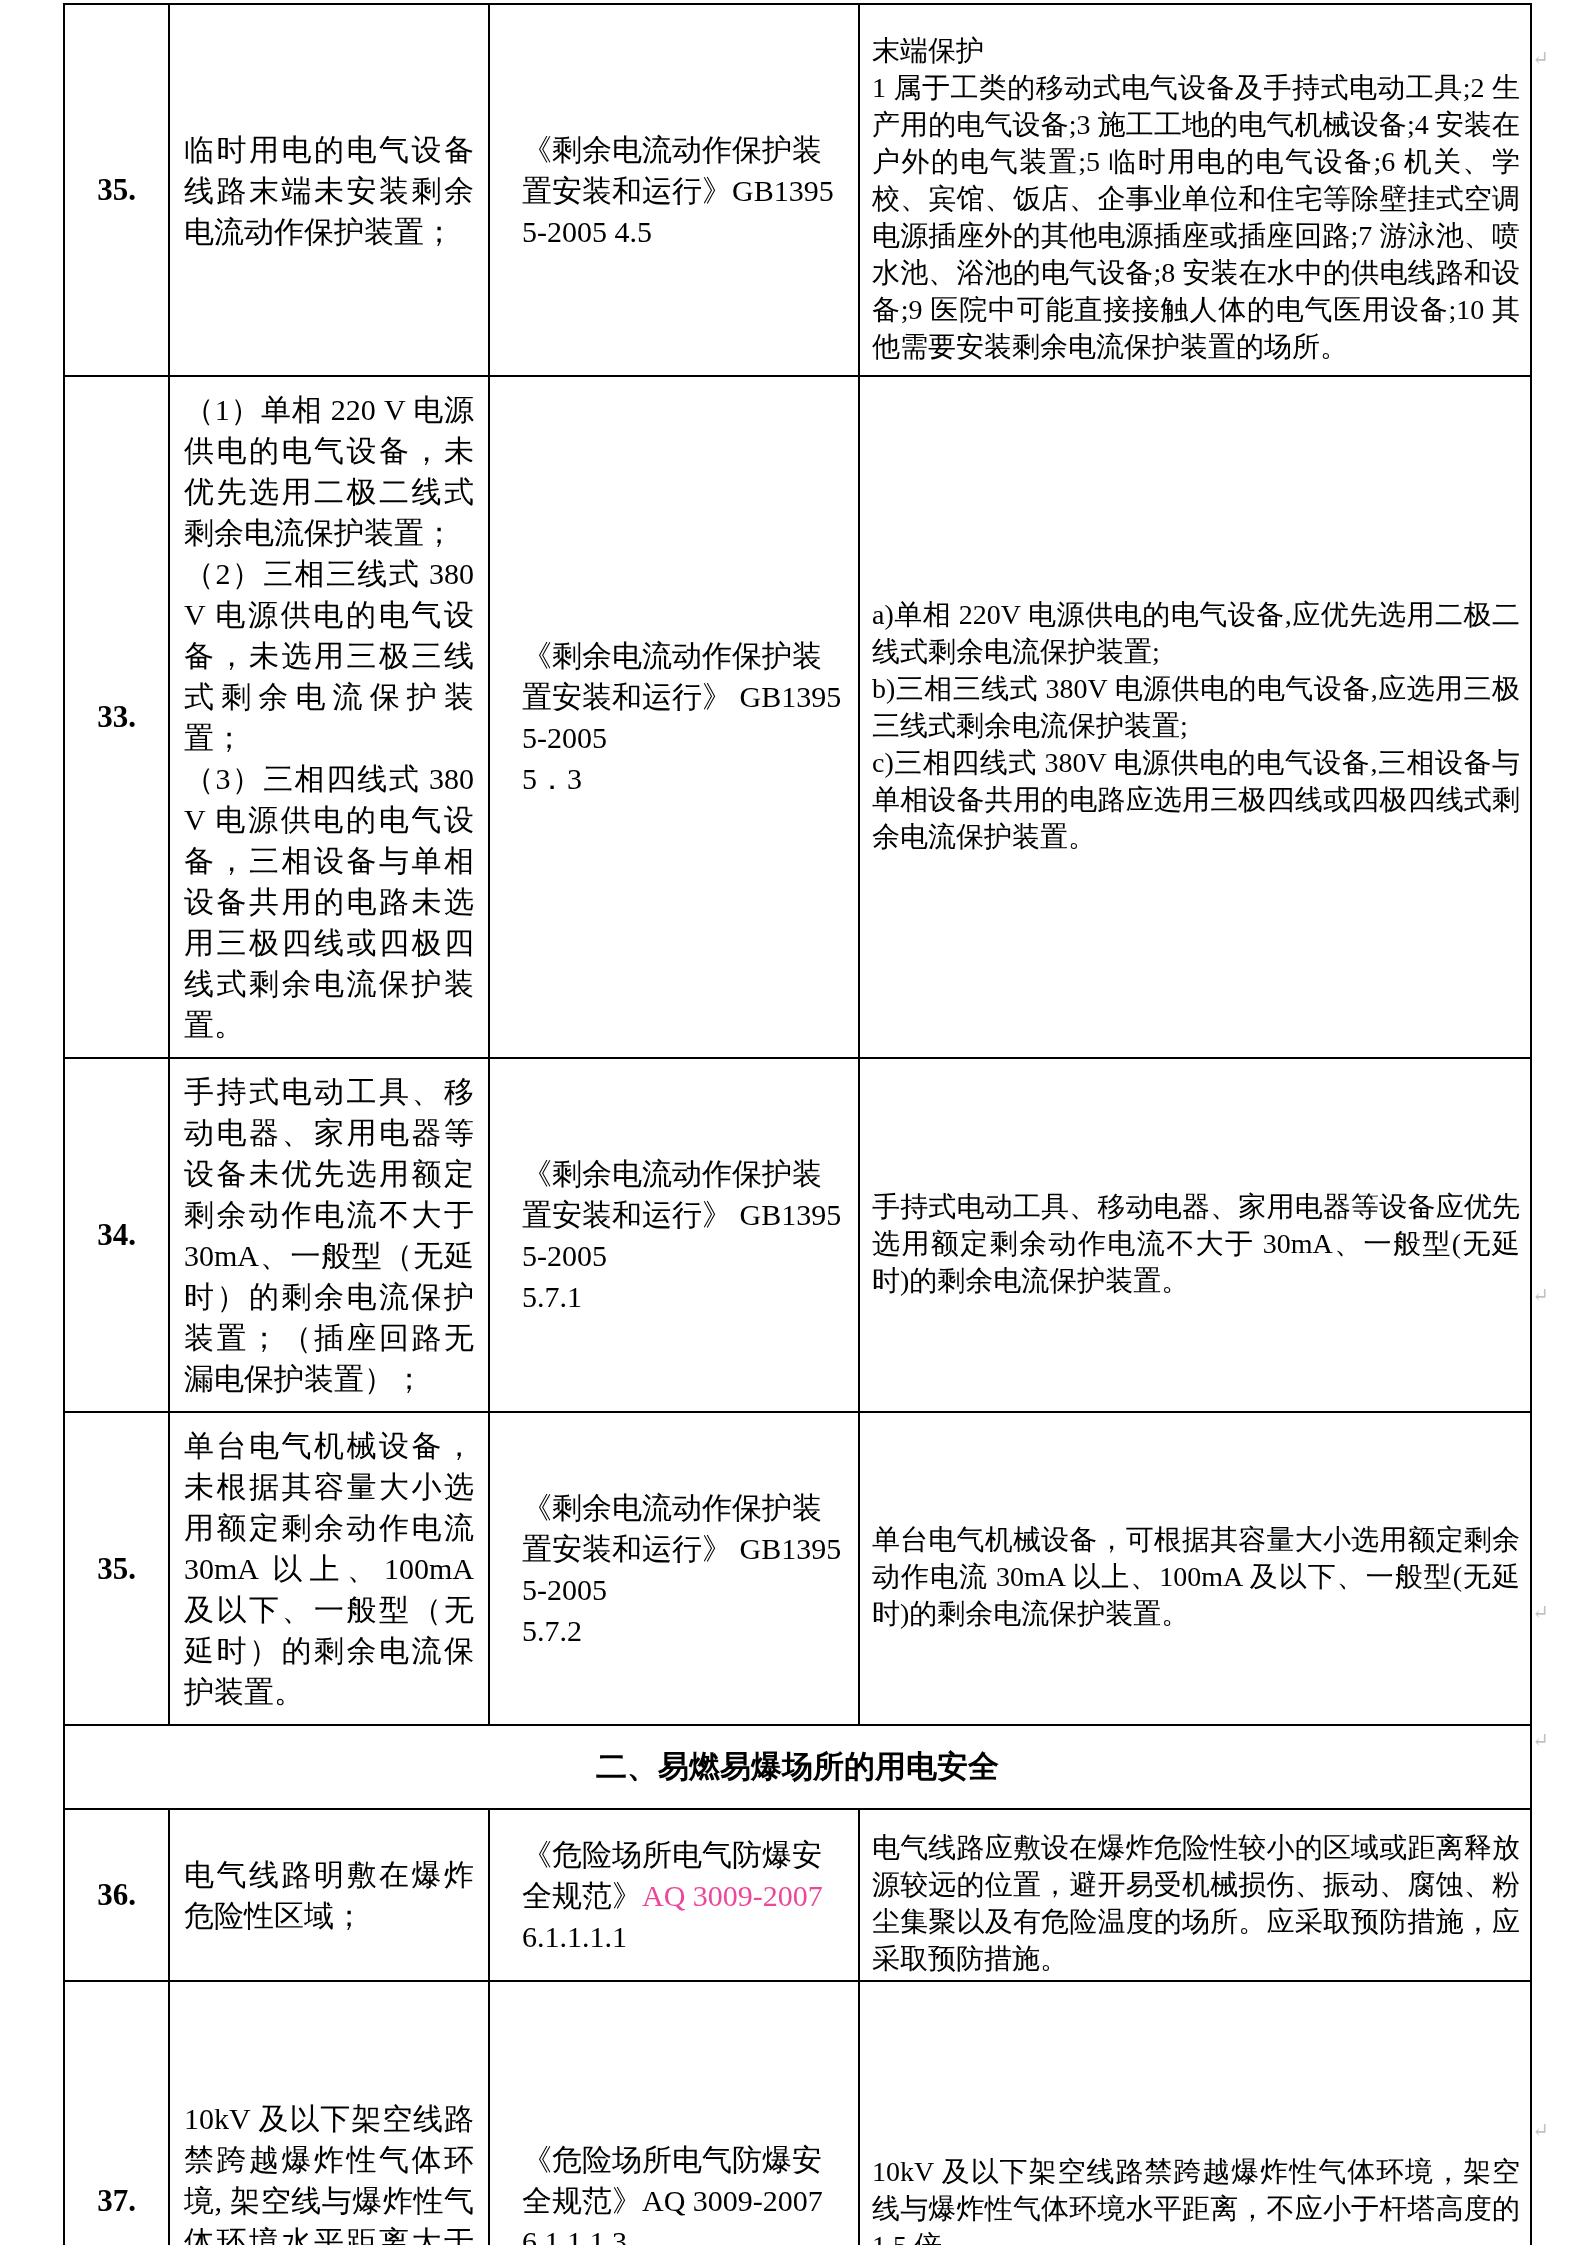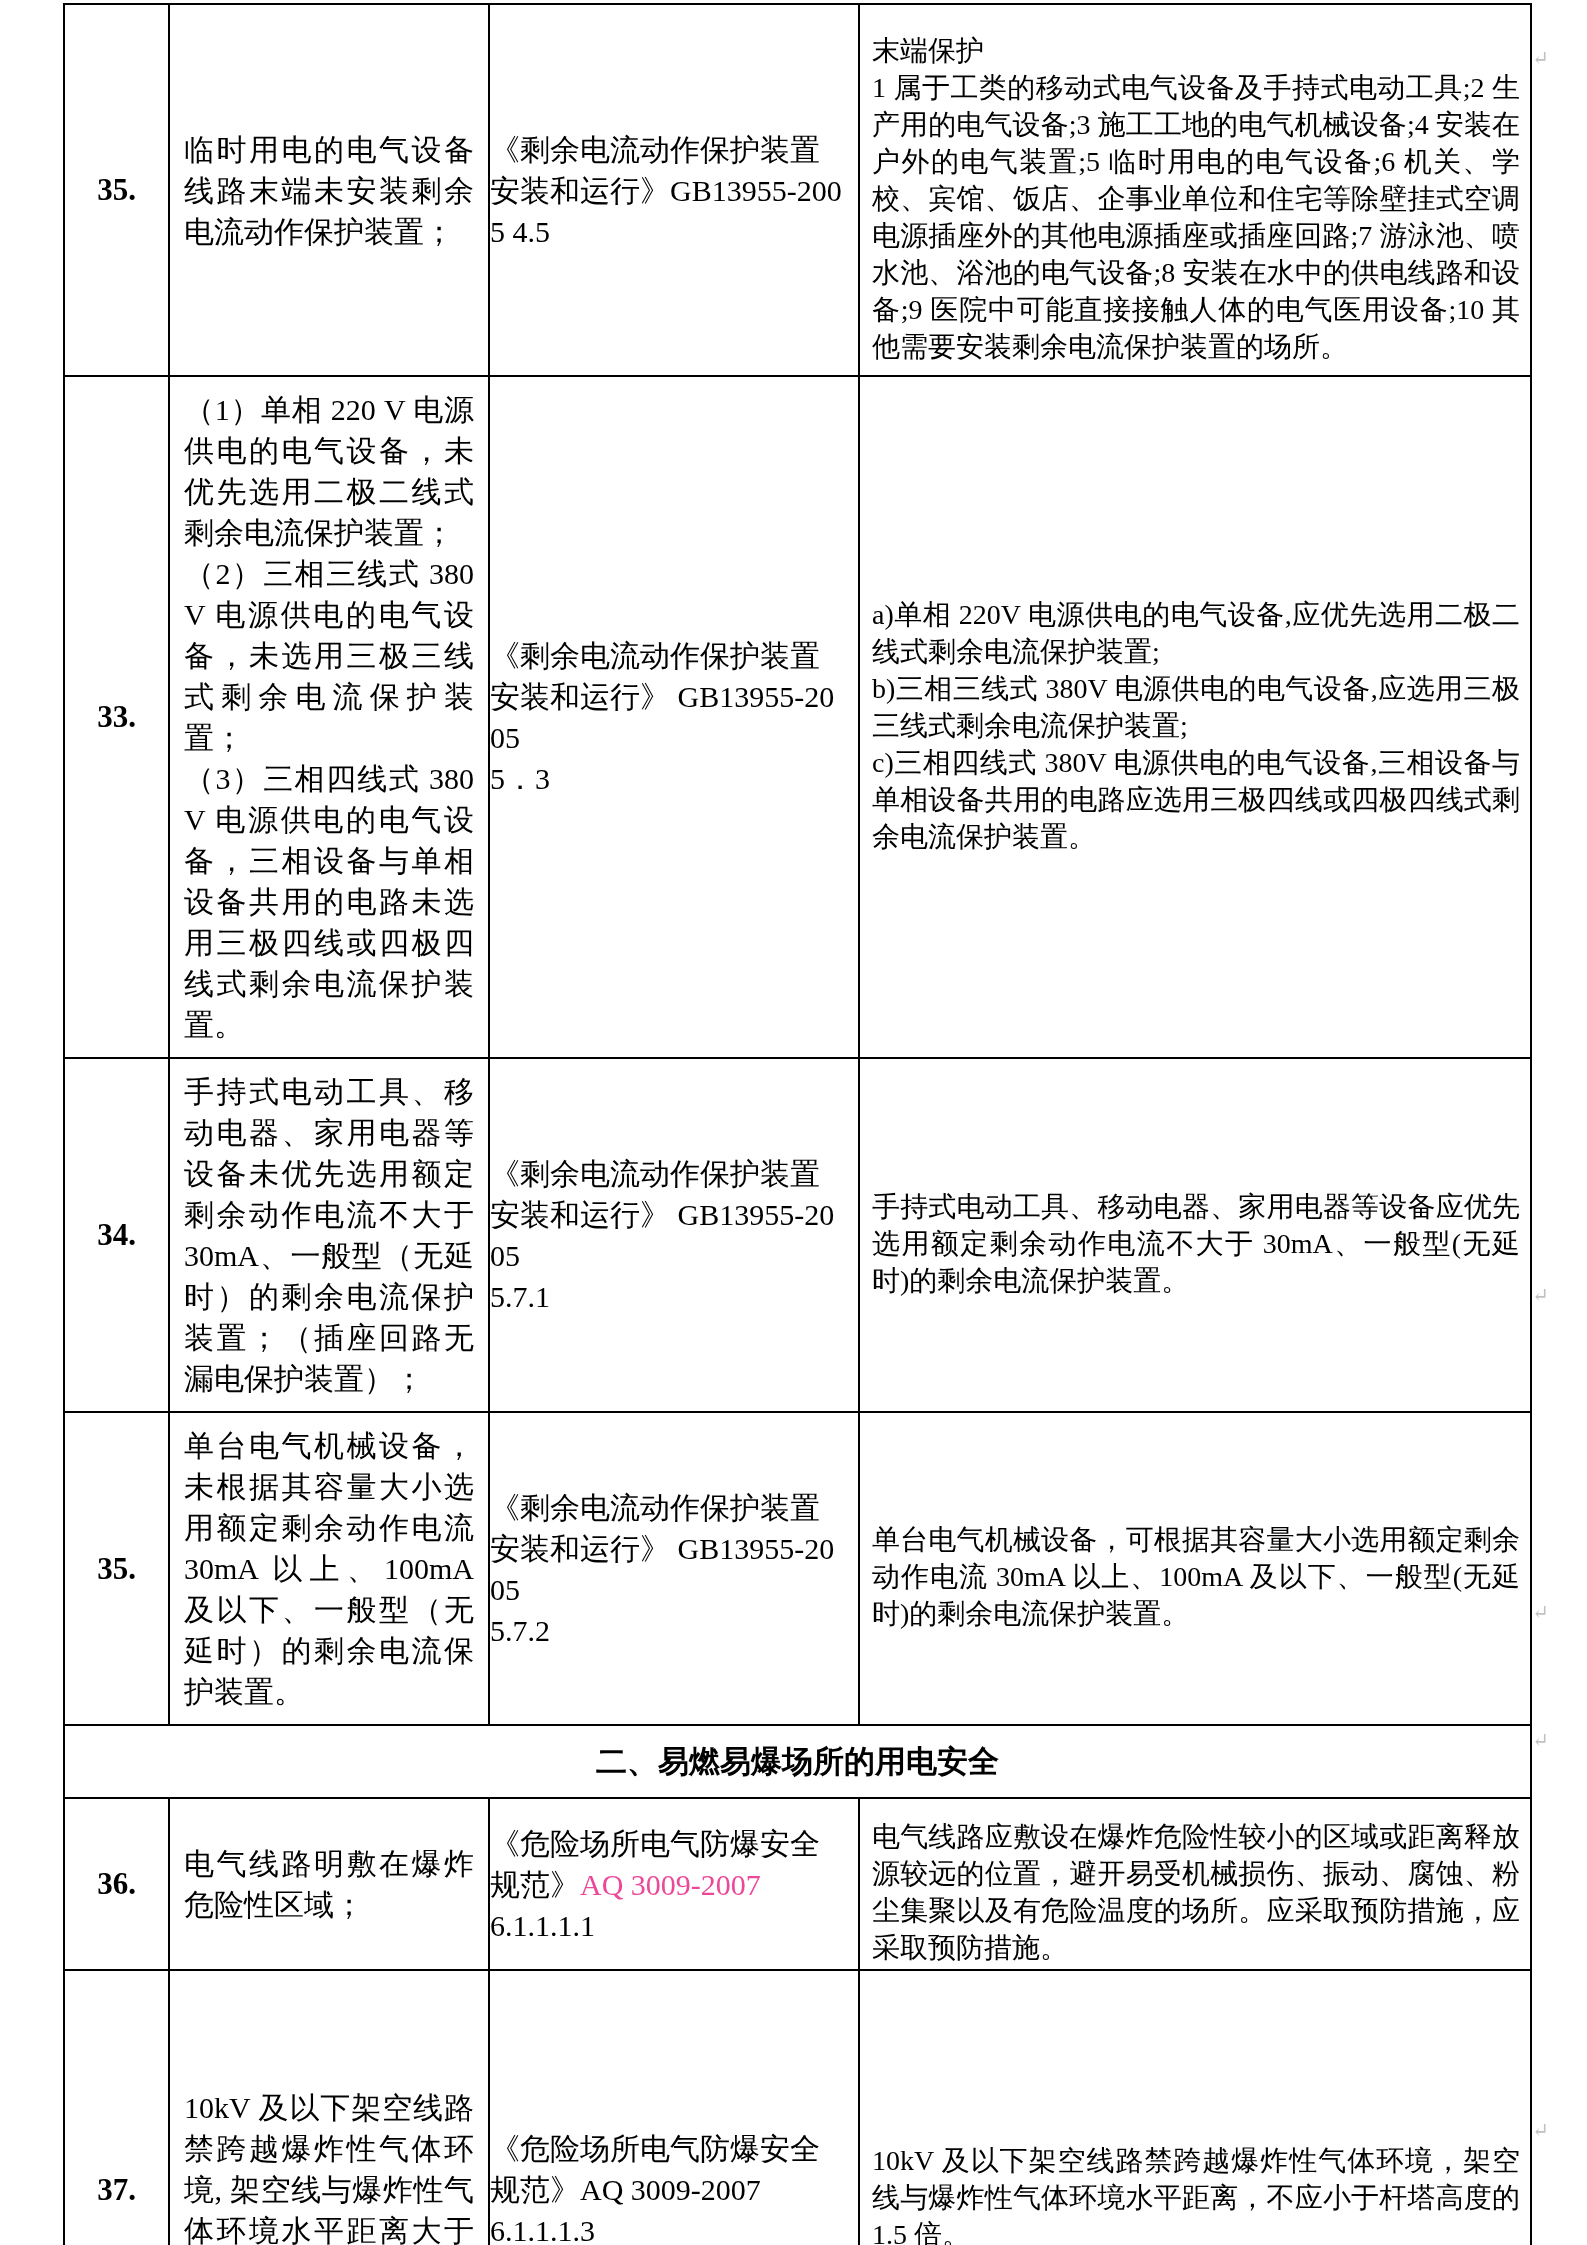--- a/index.html
+++ b/index.html
@@ -37,34 +37,34 @@
   }
   td.c2{
     font-size:30px;
     line-height:41px;
     padding:12px 14px;
     text-align:justify;
   }
   td.c3{
     font-size:30px;
     line-height:41px;
-    padding:4px 10px 4px 0;
+    padding:4px 10px 4px 32px;
     text-align:left;
   }
   td.c4{
     font-size:28px;
     line-height:37px;
     padding:19px 10px 3px 12px;
     text-align:justify;
   }
   tr.r0{height:372px;}
   tr.r1{height:590px;}
   tr.r2{height:290px;}
   tr.r3{height:248px;}
-  tr.rhead{height:73px;font-family:Liberation Serif, serif;}
+  tr.rhead{height:84px;font-family:Liberation Serif, serif;}
   tr.r4{height:168px;}
   tr.r5{height:439px;}
 
   td.section-cell{
     text-align:center;
     font-weight:bold;
     font-size:31px;
     white-space:nowrap;
   }
   .red{  }

